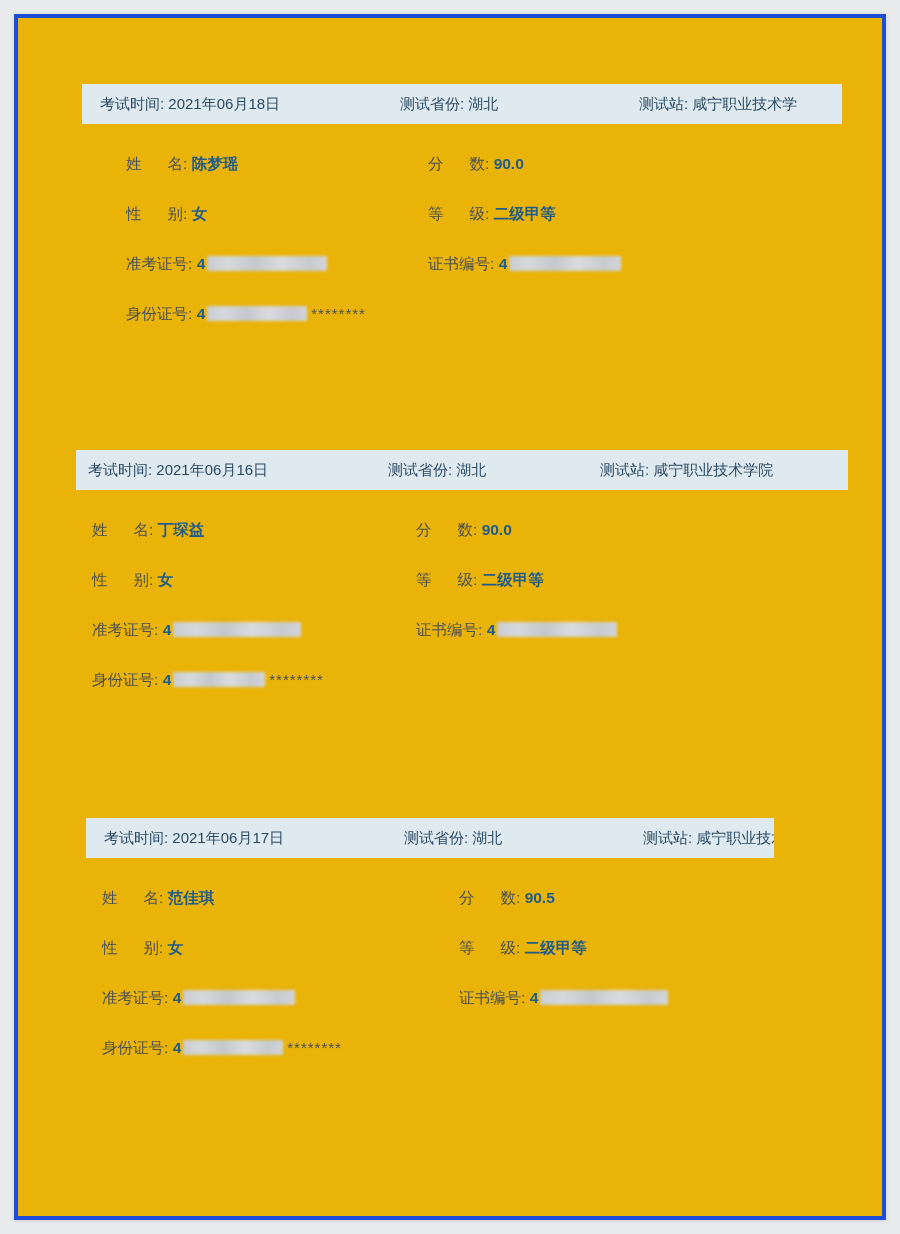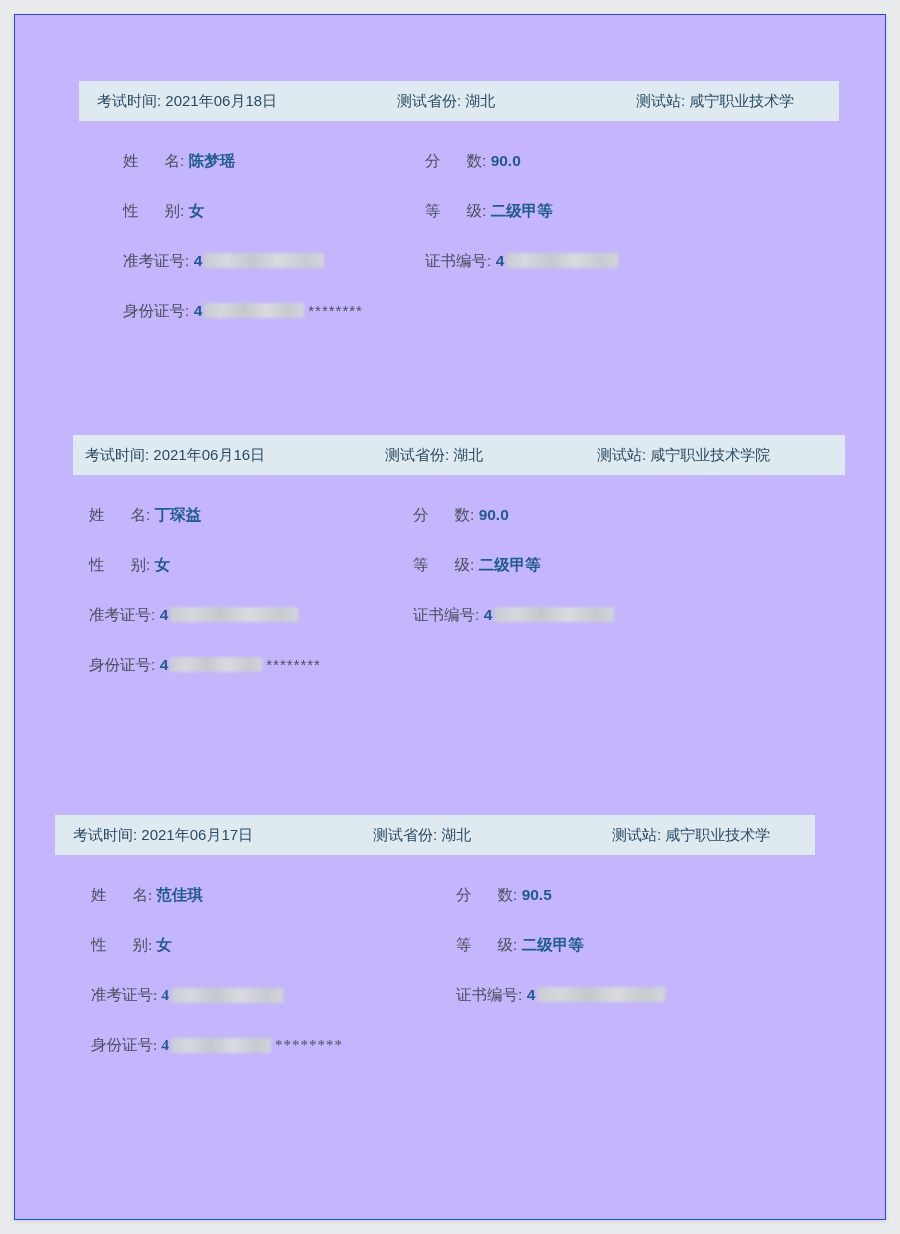--- a/index.html
+++ b/index.html
@@ -13,56 +13,56 @@
     font-family: "Liberation Sans", "DejaVu Sans", sans-serif;
     overflow: hidden;
   }
 
   .page {
     position: absolute;
     left: 14px;
     top: 14px;
     width: 872px;
     height: 1206px;
-    background: #c4b5fd;
-    border: 1px solid #1d4ed8;
+    background: #eab308;
+    border: 4px solid #1d4ed8;
     box-shadow: 0 1px 4px rgba(0,0,0,0.12);
     box-sizing: border-box;
   }
 
   .records {
     position: absolute;
     left: 0;
     top: 0;
     width: 100%;
     height: 100%;
   }
 
   .record {
     position: absolute;
     width: 100%;
   }
   .record-1 { top: 66px; }
-  .record-2 { top: 420px; text-align: right; }
+  .record-2 { top: 432px; text-align: right; }
   .record-3 { top: 800px; }
 
   .rec-header {
     position: relative;
     height: 40px;
     background: #dfeaf0;
     display: flex;
     align-items: center;
     color: #2a4a63;
     font-size: 15px;
     overflow: hidden;
     white-space: nowrap;
   }
   .record-1 .rec-header { margin-left: 64px; width: 760px; }
   .record-2 .rec-header { margin-left: 58px; width: 772px; }
-  .record-3 .rec-header { margin-left: 40px; width: 760px; }
+  .record-3 .rec-header { margin-left: 68px; width: 688px; }
 
   .hdr-item { position: absolute; }
   .hdr-time { left: 18px; }
   .hdr-prov { left: 318px; }
   .hdr-site { left: 557px; }
 
   .record-2 .hdr-time { left: 12px; }
   .record-2 .hdr-prov { left: 312px; }
   .record-2 .hdr-site { left: 524px; }
 
@@ -81,21 +81,21 @@
     color: #3a3f45;
   }
   .field .lbl { color: #4a5058; }
   .field .val { color: #1f5c8b; font-weight: 600; }
 
   
   .col-a { left: 108px; }
   .col-b { left: 410px; }
   .record-2 .col-a { left: 74px; }
   .record-2 .col-b { left: 398px; }
-  .record-3 .col-a { left: 76px; font-family: Liberation Serif, serif; }
+  .record-3 .col-a { left: 84px; }
   .record-3 .col-b { left: 410px; margin-left: 31px; }
 
   .row-1 { top: 30px; }
   .row-2 { top: 80px; }
   .row-3 { top: 130px; }
   .row-4 { top: 180px; }
   .gap { display: inline-block; width: 26px; }
 
   .redact {
     display: inline-block;

